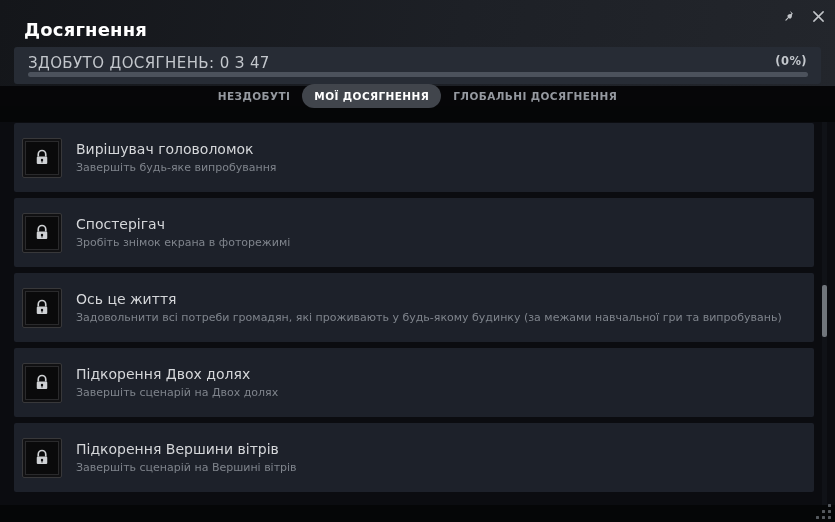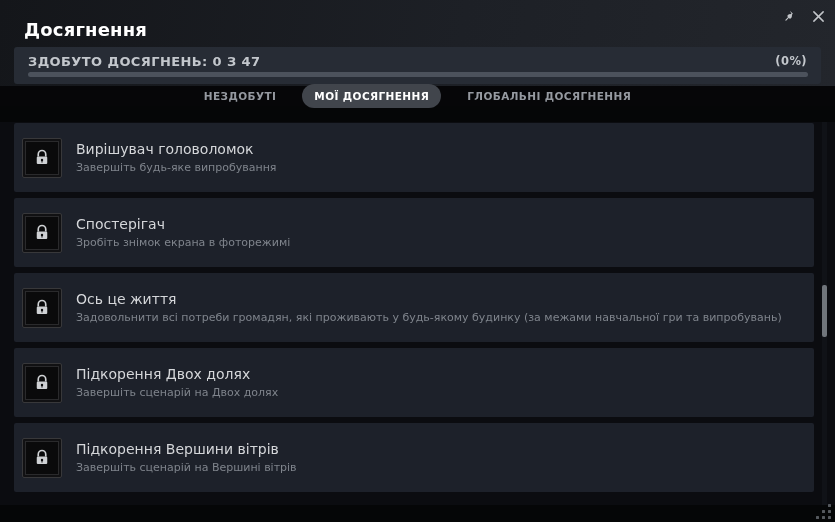--- a/index.html
+++ b/index.html
@@ -22,36 +22,36 @@
   .page-title {
     position:absolute; left:24px; top:19px;
     font-size:18px; font-weight:bold; color:#ffffff; letter-spacing:.2px;
   }
   .progress-panel {
     position:absolute; left:14px; top:47px; width:807px; height:37px;
     background:#272c35; border-radius:3px;
   }
   .progress-label {
     position:absolute; left:14px; top:7px;
-    font-size:13px; font-weight:bold; color:#c3c7cc; letter-spacing:.4px;
+    font-size:15px; font-weight:normal; color:#c3c7cc; letter-spacing:.4px;
   }
   .progress-percent {
     position:absolute; right:14px; top:7px;
     font-size:11.5px; font-weight:bold; color:#c3c7cc; letter-spacing:.4px;
   }
   .progress-track {
     position:absolute; left:14px; right:13px; bottom:7px; height:5px;
     background:#4c525c; border-radius:3px; overflow:hidden;
   }
   .progress-fill { height:100%; width:0%; background:#6fa720; border-radius:3px; }
 
   
   .tab-band {
     position:absolute; top:86px; left:0; width:835px; height:20px;
-    background:#060608; display:flex; align-items:center; justify-content:center; gap:14px;
+    background:#060608; display:flex; align-items:center; justify-content:center; gap:0;
   }
   .tab {
     font-size:10.5px; font-weight:bold; letter-spacing:.4px;
     color:#9599a0; padding:6px 12px; border-radius:13px; cursor:pointer; white-space:nowrap;
   }
   .tab.active { background:#41454c; color:#ffffff; }
 
   
   .content {
     position:absolute; top:122px; left:0; width:835px; height:383px;

